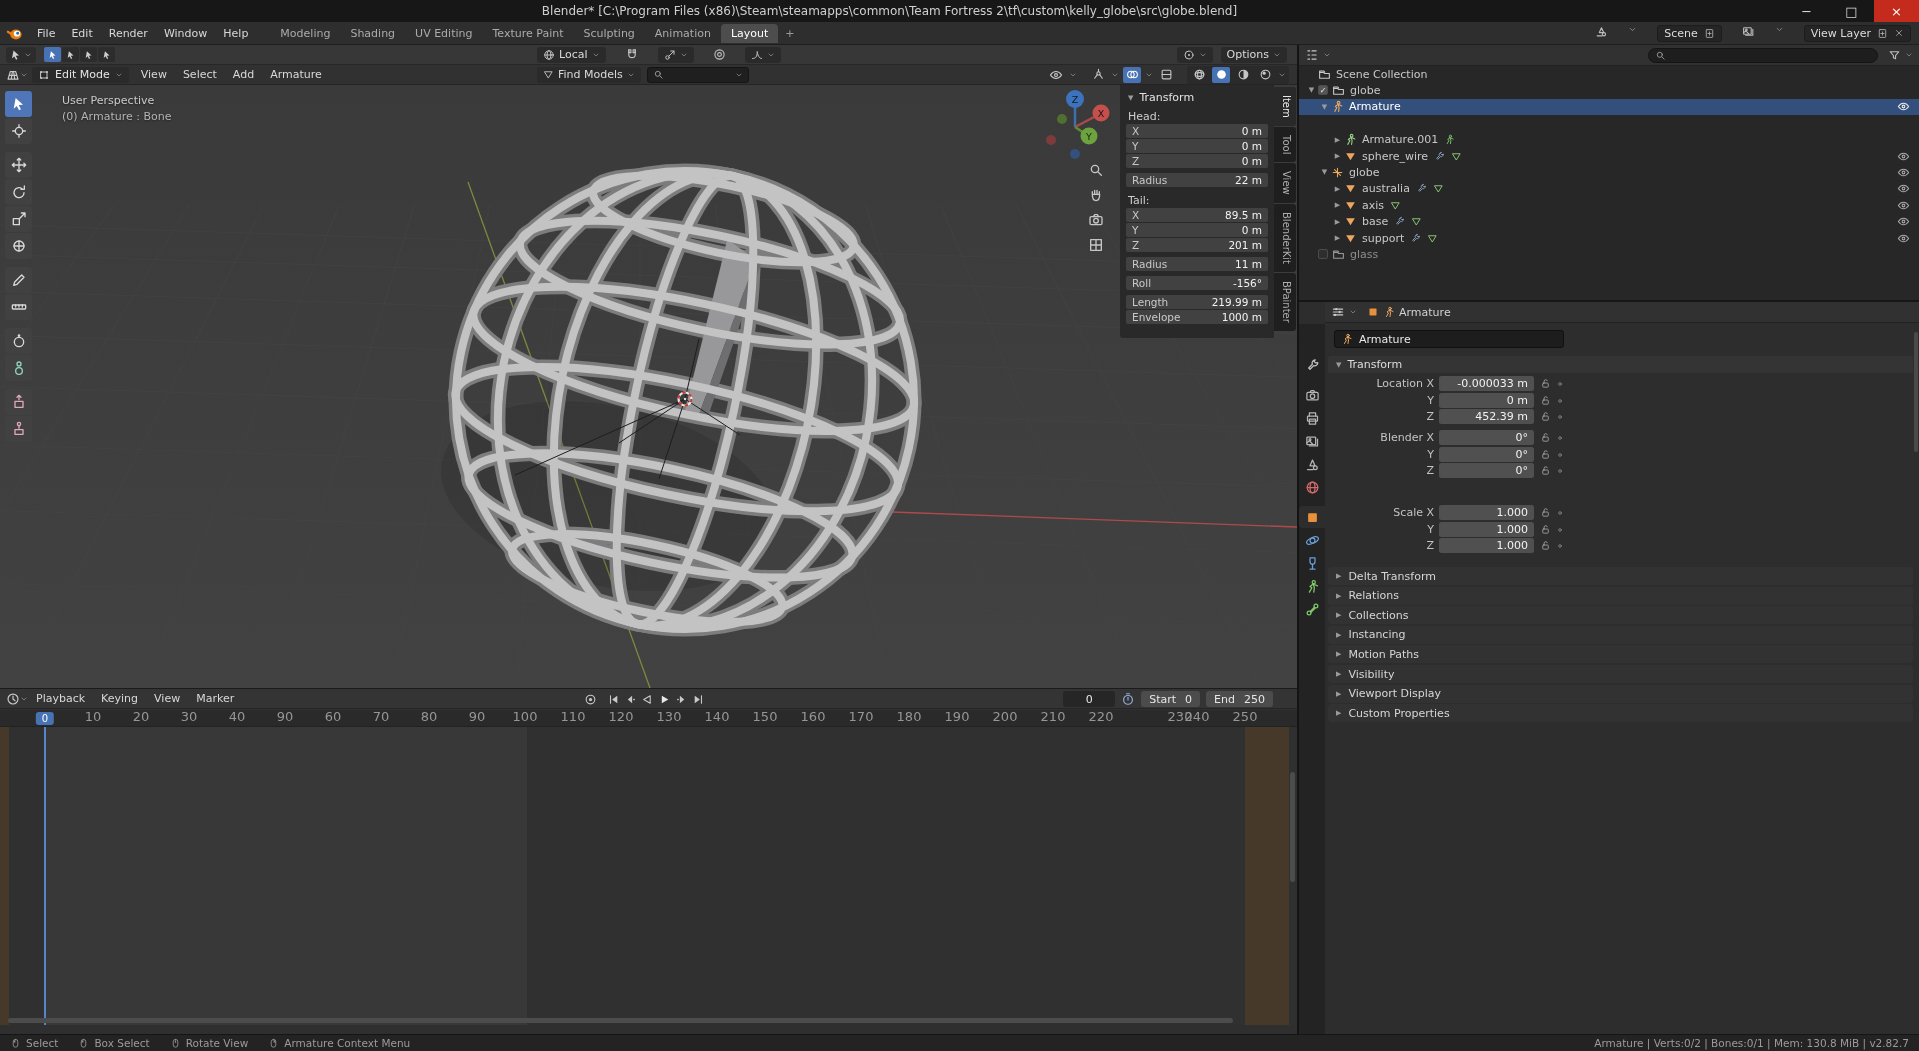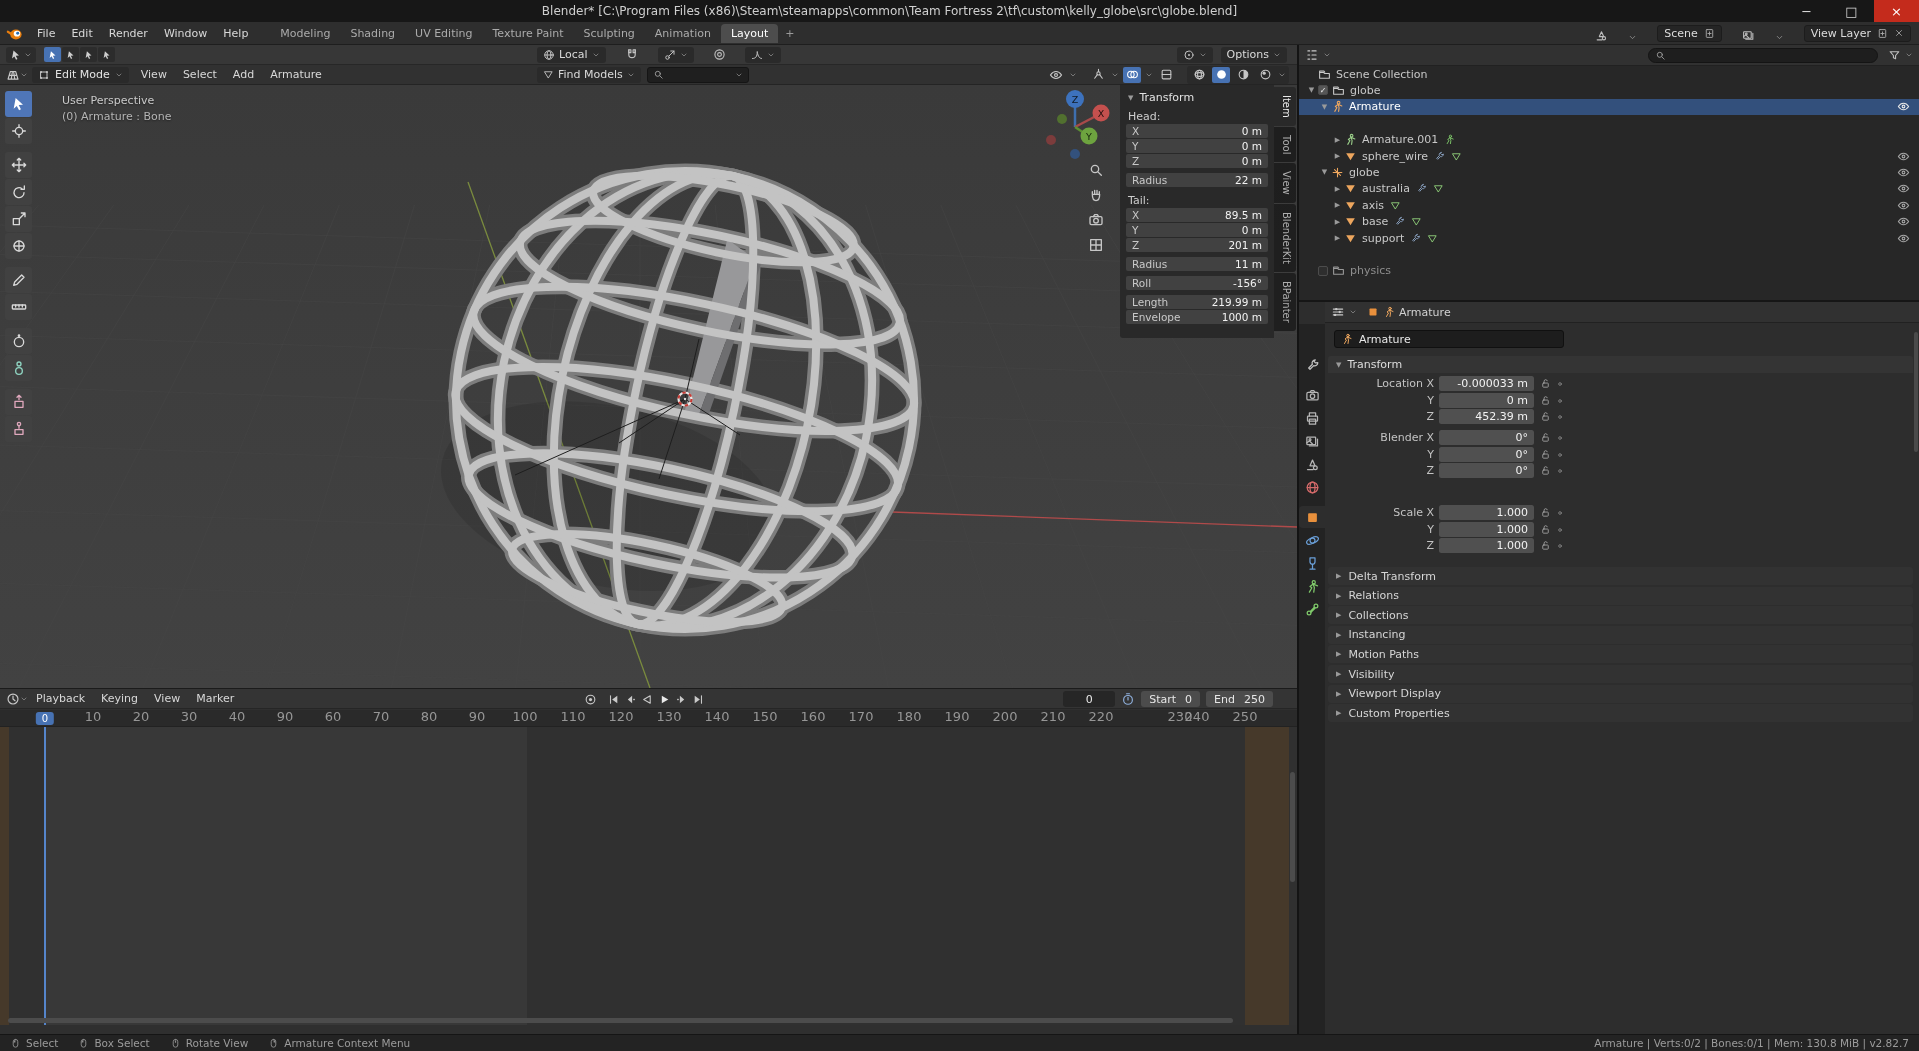--- a/index.html
+++ b/index.html
@@ -16,21 +16,21 @@
 #tb-controls{margin-left:auto;display:flex;height:100%;position:relative}
 .wbtn{width:45px;height:100%;display:flex;align-items:center;justify-content:center;color:#d5d5d5;font-size:13px}
 .wbtn.close{background:#c42b1c;color:#fff}
 
 #topbar{position:absolute;top:22px;left:0;width:1919px;height:23px;background:#2e2e2e;display:flex;align-items:center;border-bottom:1px solid #1e1e1e}
 .menu-item{padding:3px 8px;color:#d8d8d8;border-radius:3px;white-space:nowrap}
 #workspaces{margin-left:14px;display:flex;align-items:center;height:100%}
 .ws-tab{padding:3px 10px;color:#ababab;border-radius:4px 4px 0 0;white-space:nowrap}
 .ws-tab.active{background:#4d4d4d;color:#fff}
 .ws-plus{color:#9a9a9a;padding:3px 7px}
-#scene-widgets{margin-left:auto;display:flex;align-items:flex-end;gap:20px;padding-right:8px}
+#scene-widgets{margin-left:auto;display:flex;align-items:flex-start;gap:20px;padding-right:8px}
 .tb-field{display:flex;align-items:center;gap:6px;background:#252525;border:1px solid #1c1c1c;border-radius:3px;height:17px;padding:0 6px;color:#dcdcdc;white-space:nowrap}
 
 #left-col{position:absolute;left:0;top:45px;width:1297px;height:989px}
 #toolsettings{position:absolute;top:0;left:0;right:0;height:20px;background:#373737;border-bottom:1px solid #272727;display:flex;align-items:center}
 .ts-center{position:absolute;left:537px;display:flex;align-items:center;gap:19px}
 .ts-right{position:absolute;right:10px;display:flex;align-items:center;gap:8px}
 .ts-mode{width:17px;height:15px;background:#2c2c2c;border-radius:2px;display:flex;align-items:center;justify-content:center;color:#cfcfcf}
 .ts-mode.active{background:#4772b3;color:#fff}
 #ts-modes{display:flex;gap:1px;margin-left:8px}
 .pill{display:flex;align-items:center;gap:4px;background:#2a2a2a;border-radius:3px;height:16px;padding:0 6px;color:#dadada;white-space:nowrap}
@@ -1118,30 +1118,30 @@
               <path d="M4 6h16L12 19z"></path>
             </svg>
           </span>
           <span class="icon ol-eye" style="width: 13px; height: 13px; color: rgb(165, 165, 165);">
             <svg viewBox="0 0 24 24">
               <path d="M2.5 12S6.5 6 12 6s9.5 6 9.5 6-4 6-9.5 6S2.5 12 2.5 12z"></path>
               <circle cx="12" cy="12" r="2.5"></circle>
             </svg>
           </span>
         </div>
-        <div class="ol-row dim" style="top: 217.8px; padding-left: 6px;">
+        <div class="ol-row dim" style="top: 201.4px; padding-left: 6px;">
           <span class="ol-disc"></span>
           <span class="ol-cb"></span>
           <span class="icon" style="width: 13px; height: 13px; color: rgb(154, 154, 154);">
             <svg viewBox="0 0 24 24">
               <path d="M3 8h7l2 2h9v9H3z"></path>
               <path d="M3 8V5.5h7.5l2 2"></path>
             </svg>
           </span>
-          <span class="ol-label">physics</span>
+          <span class="ol-label">glass</span>
         </div>
       </div>
   </div>
 
   <div id="properties">
     <div id="props-content">
       <div class="ed-header" id="props-header">
         <span class="icon" style="width:14px;height:14px;color:#c9c9c9">
             <svg viewBox="0 0 24 24">
               <path d="M4 7h16M4 12h16M4 17h16"></path>

